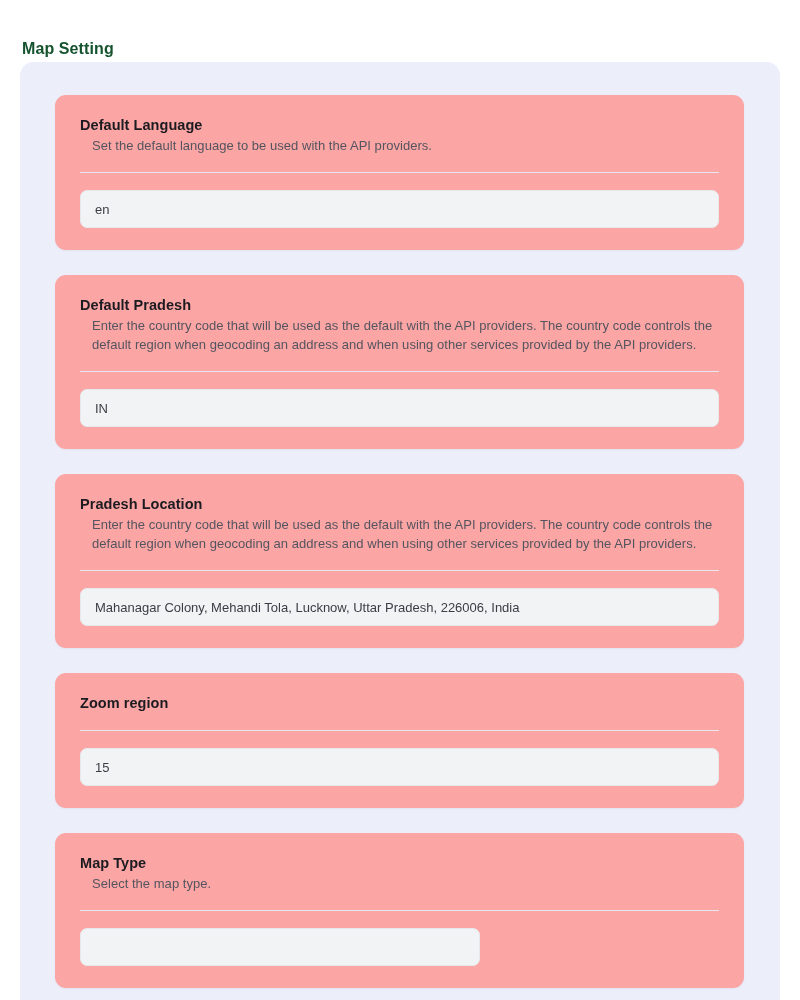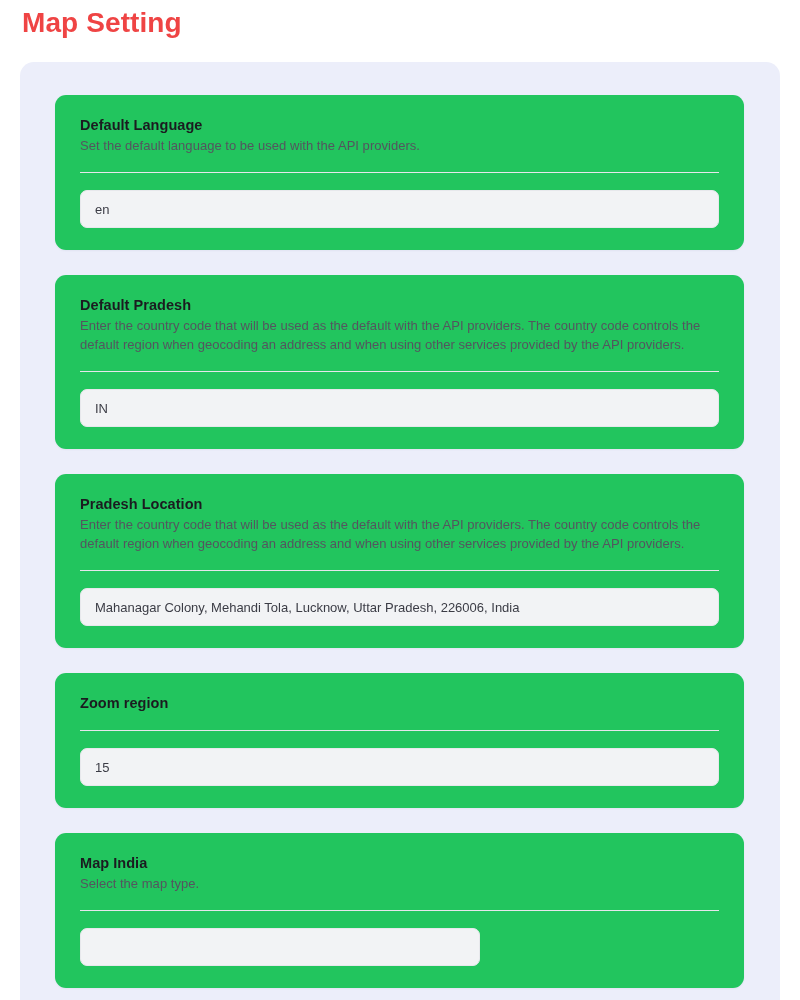--- a/index.html
+++ b/index.html
@@ -17,43 +17,43 @@
     position: relative;
     width: 800px;
     height: 1000px;
     background: #ffffff;
   }
 
   
   .page-title {
     position: absolute;
     left: 22px;
-    top: 10px;
-    font-size: 28px;
+    top: 36px;
+    font-size: 16px;
     font-weight: 700;
     letter-spacing: 0.1px;
-    color: #ef4444;
+    color: #14532d;
     line-height: 26px;
   }
 
   
   .settings-panel {
     position: absolute;
     left: 20px;
     top: 62px;
     width: 760px;
     height: 960px;
     background: #eceefa;
     border-radius: 14px;
     padding: 33px 36px 0 35px;
   }
 
   
   .setting-card {
-    background: #22c55e;
+    background: #fca5a5;
     border-radius: 11px;
     padding: 20px 25px 22px 25px;
     margin-bottom: 25px;
     box-shadow: 0 1px 2px rgba(40, 44, 90, 0.05);
   }
 
   .card-title {
     font-size: 14.5px;
     font-weight: 700;
     color: #1b1b20;
@@ -61,20 +61,21 @@
     letter-spacing: 0.05px;
   }
 
   .card-desc {
     font-size: 13px;
     font-weight: 400;
     color: #54555f;
     line-height: 18.4px;
     margin-top: 2px;
     letter-spacing: 0.03px;
+    margin-left: 12px;
   }
 
   .card-divider {
     height: 1px;
     background: #e6e7ec;
     margin-top: 17px;
   }
 
   
   .field-wrap { padding-top: 17px; }
@@ -151,21 +152,21 @@
 
     <div class="setting-card">
       <div class="card-title">Zoom region</div>
       <div class="card-divider"></div>
       <div class="field-wrap">
         <input class="field-input" type="text" value="15" style="">
       </div>
     </div>
 
     <div class="setting-card">
-      <div class="card-title">Map India</div>
+      <div class="card-title">Map Type</div>
       <div class="card-desc">Select the map type.</div>
       <div class="card-divider"></div>
       <div class="field-wrap">
         <input class="field-select" type="text" value="" style="">
       </div>
     </div>
 
   </div>
 </div>
 

